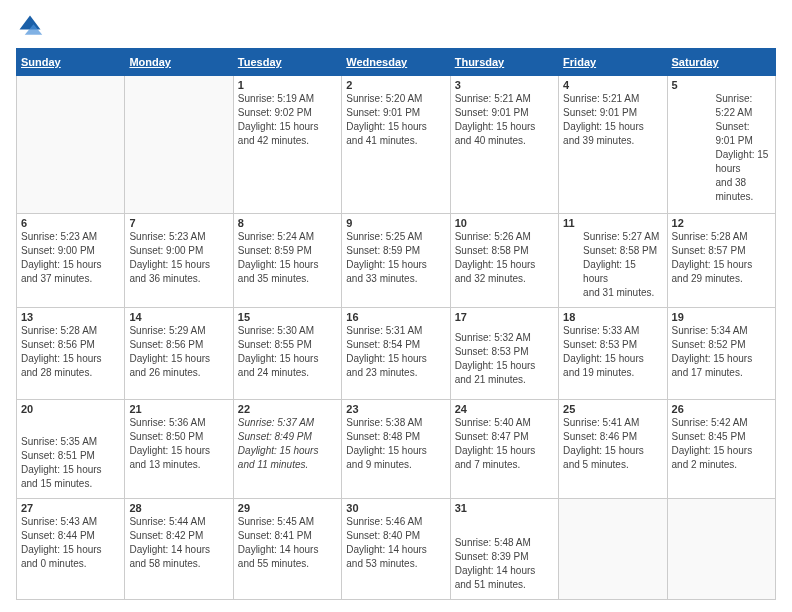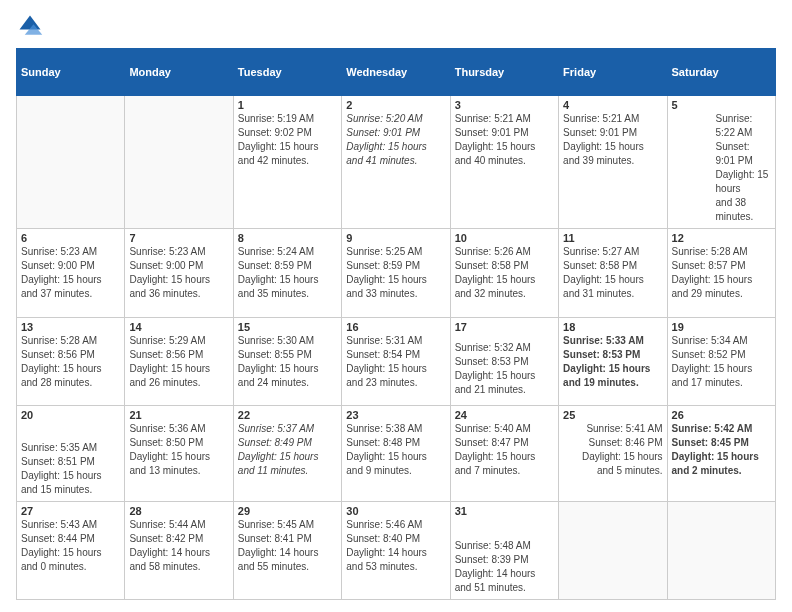--- a/index.html
+++ b/index.html
@@ -59,23 +59,24 @@
       border: 1px solid #ccc;
       border-collapse: collapse;
       width: 100%;
       table-layout: fixed;
     }
     .calendar th {
       background-color: #1a5fa8;
       color: #fff;
       font-size: 11px;
       font-weight: bold;
-      padding: 17px 4px;
+      padding: 7px 4px;
       border: 1px solid #1a5fa8;
       text-align: left;
+      text-decoration: underline;
     }
     .calendar td {
       border: 1px solid #ccc;
       vertical-align: top;
       padding: 3px 4px;
       font-size: 8.5px;
       color: #333;
       height: 88px;
       background: #fff;
     }
@@ -137,21 +138,21 @@
           <td class="empty"></td>
           <td>
             <span class="day-num">1</span>
             <div class="day-info" style="white-space: pre-line;">Sunrise: 5:19 AM
 Sunset: 9:02 PM
 Daylight: 15 hours
 and 42 minutes.</div>
           </td>
           <td>
             <span class="day-num">2</span>
-            <div class="day-info" style="white-space: pre-line; font-style: italic;">Sunrise: 5:20 AM
+            <div class="day-info" style="white-space: pre-line;">Sunrise: 5:20 AM
 Sunset: 9:01 PM
 Daylight: 15 hours
 and 41 minutes.</div>
           </td>
           <td>
             <span class="day-num">3</span>
             <div class="day-info" style="white-space: pre-line;">Sunrise: 5:21 AM
 Sunset: 9:01 PM
 Daylight: 15 hours
 and 40 minutes.</div>
@@ -202,21 +203,21 @@
           </td>
           <td>
             <span class="day-num">10</span>
             <div class="day-info" style="white-space: pre-line;">Sunrise: 5:26 AM
 Sunset: 8:58 PM
 Daylight: 15 hours
 and 32 minutes.</div>
           </td>
           <td>
             <span class="day-num">11</span>
-            <div class="day-info" style="white-space: pre-line;">Sunrise: 5:27 AM
+            <div class="day-info" style="white-space: pre-line; margin-left: 20px;">Sunrise: 5:27 AM
 Sunset: 8:58 PM
 Daylight: 15 hours
 and 31 minutes.</div>
           </td>
           <td>
             <span class="day-num">12</span>
             <div class="day-info" style="white-space: pre-line;">Sunrise: 5:28 AM
 Sunset: 8:57 PM
 Daylight: 15 hours
 and 29 minutes.</div>
@@ -253,21 +254,21 @@
           </td>
           <td>
             <span class="day-num">17</span>
             <div class="day-info" style="white-space: pre-line; margin-top: 8px;">Sunrise: 5:32 AM
 Sunset: 8:53 PM
 Daylight: 15 hours
 and 21 minutes.</div>
           </td>
           <td>
             <span class="day-num">18</span>
-            <div class="day-info" style="white-space: pre-line; font-weight: bold;">Sunrise: 5:33 AM
+            <div class="day-info" style="white-space: pre-line;">Sunrise: 5:33 AM
 Sunset: 8:53 PM
 Daylight: 15 hours
 and 19 minutes.</div>
           </td>
           <td>
             <span class="day-num">19</span>
             <div class="day-info" style="white-space: pre-line;">Sunrise: 5:34 AM
 Sunset: 8:52 PM
 Daylight: 15 hours
 and 17 minutes.</div>
@@ -304,28 +305,28 @@
           </td>
           <td>
             <span class="day-num">24</span>
             <div class="day-info" style="white-space: pre-line;">Sunrise: 5:40 AM
 Sunset: 8:47 PM
 Daylight: 15 hours
 and 7 minutes.</div>
           </td>
           <td>
             <span class="day-num">25</span>
-            <div class="day-info" style="white-space: pre-line; text-align: right;">Sunrise: 5:41 AM
+            <div class="day-info" style="white-space: pre-line;">Sunrise: 5:41 AM
 Sunset: 8:46 PM
 Daylight: 15 hours
 and 5 minutes.</div>
           </td>
           <td>
             <span class="day-num">26</span>
-            <div class="day-info" style="white-space: pre-line; font-weight: bold;">Sunrise: 5:42 AM
+            <div class="day-info" style="white-space: pre-line;">Sunrise: 5:42 AM
 Sunset: 8:45 PM
 Daylight: 15 hours
 and 2 minutes.</div>
           </td>
         </tr>
         <tr class="last-row">
           <td>
             <span class="day-num">27</span>
             <div class="day-info" style="white-space: pre-line;">Sunrise: 5:43 AM
 Sunset: 8:44 PM

